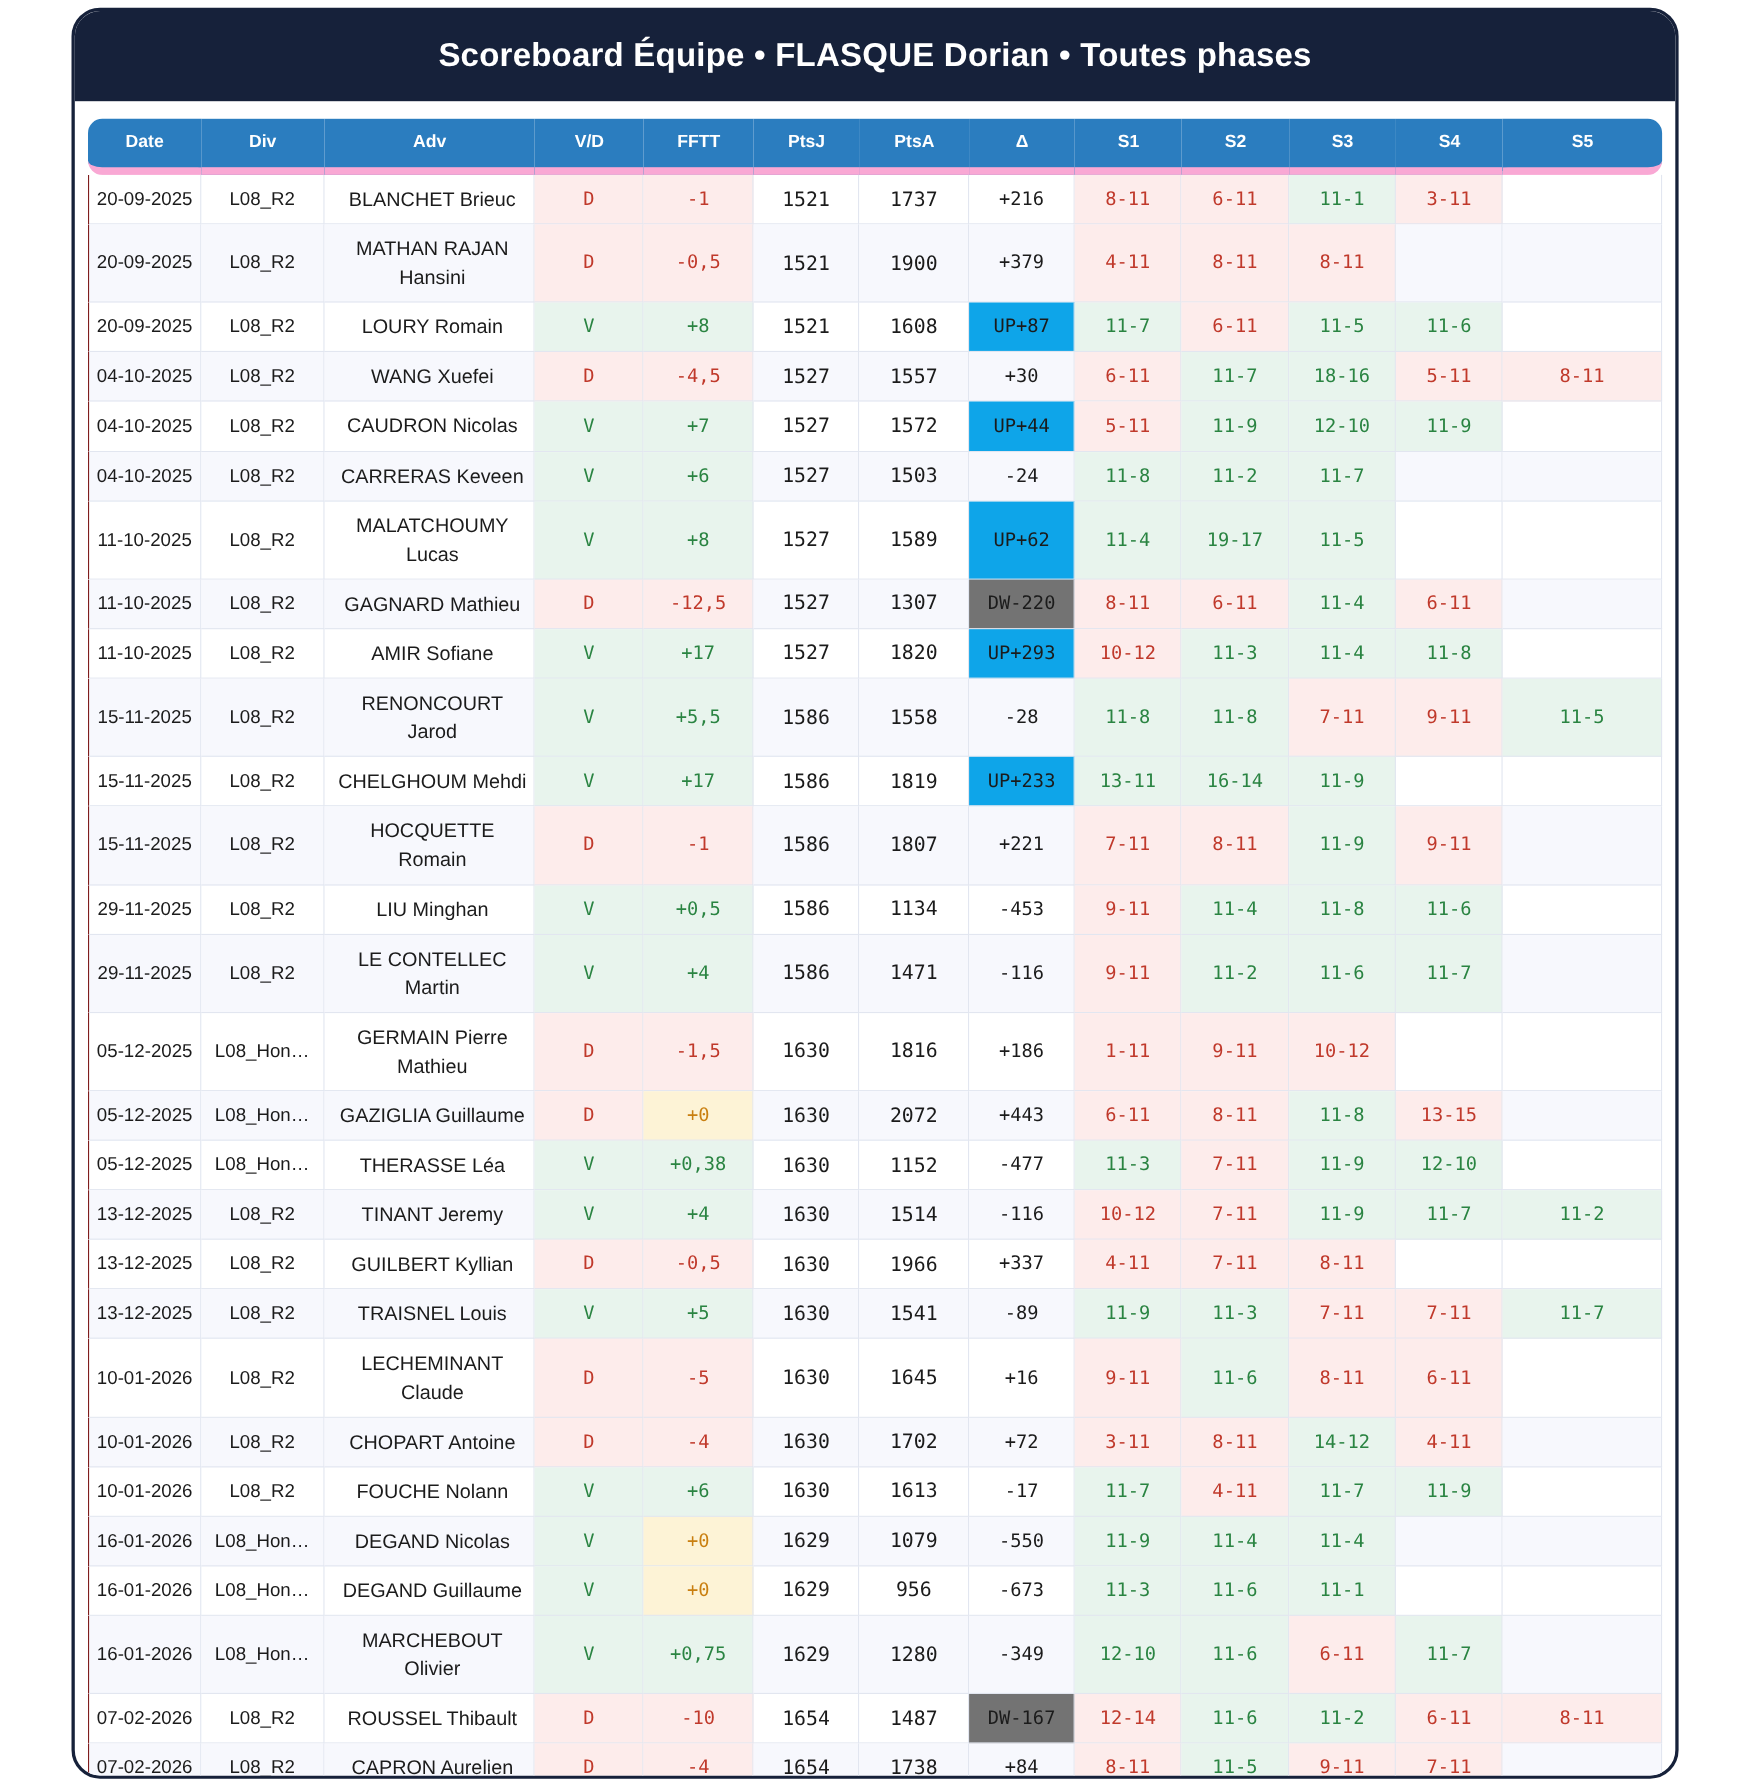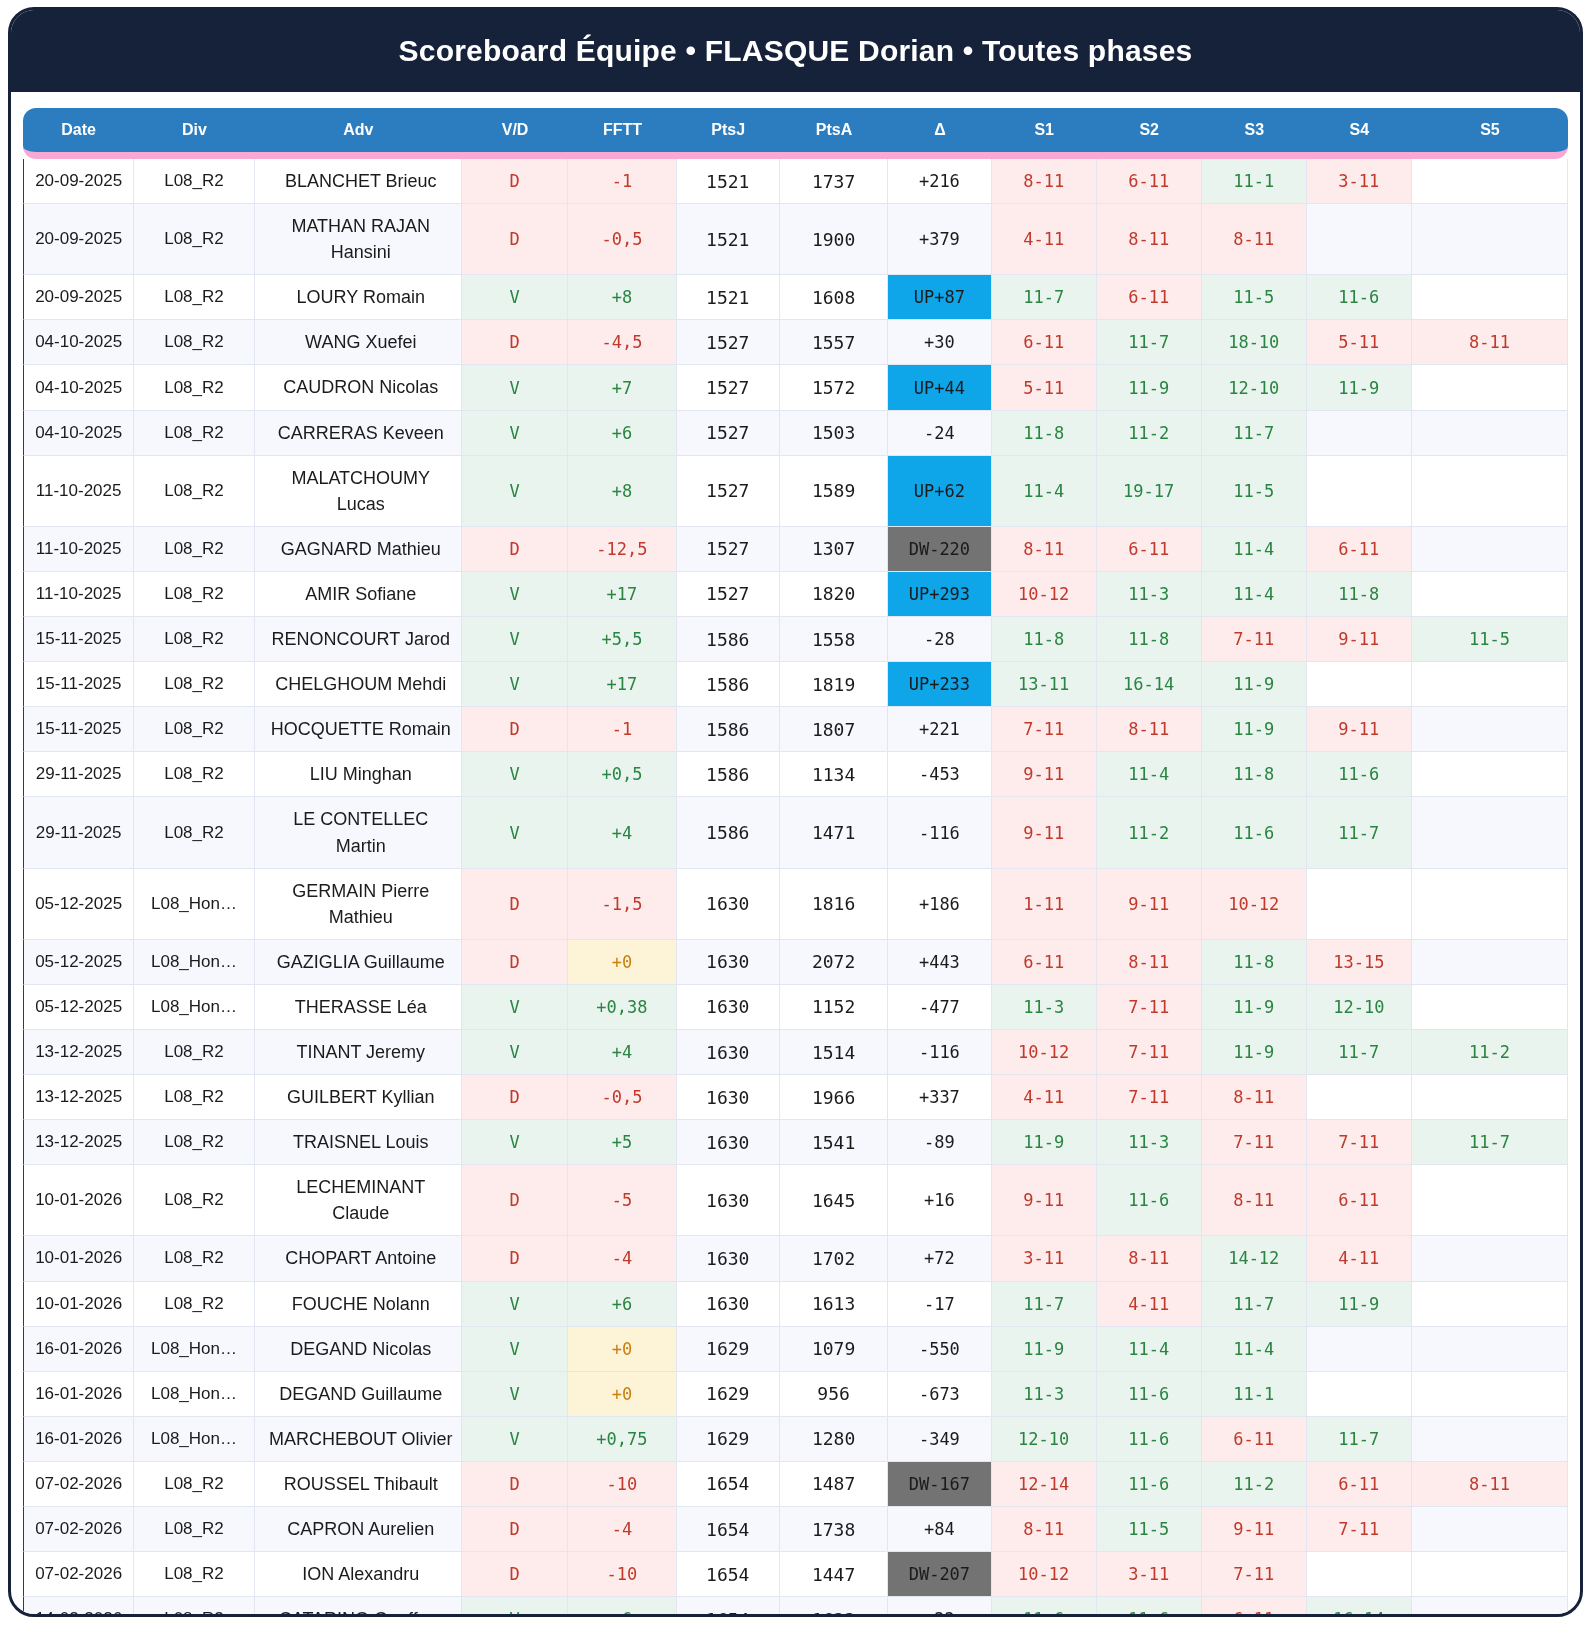--- a/index.html
+++ b/index.html
@@ -1,17 +1,17 @@
 <!DOCTYPE html>
 <html><head>
 <meta charset="utf-8">
 <style>
   html,body{margin:0;padding:0;background:#ffffff;font-family:"Liberation Sans",sans-serif;}
   .card{
-    width:1575px;height:1610px;margin:7px auto;box-sizing:border-box;
+    width:1461px;height:1610px;margin:7px auto;box-sizing:border-box;
     border:3px solid #16213a;border-radius:26px;overflow:hidden;background:#ffffff;
   }
   .card-header{
     background:#16213a;height:82px;display:flex;align-items:center;justify-content:center;
   }
   .card-title{color:#ffffff;font-size:30px;font-weight:bold;letter-spacing:.2px;}
   .content{padding:16px 12px 0 12px;}
   table{width:100%;border-collapse:separate;border-spacing:0;table-layout:fixed;}
   thead th{
     background:#2b7dbf;color:#ffffff;font-size:16px;font-weight:bold;
@@ -129,21 +129,21 @@
             <td>04-10-2025</td>
             <td>L08_R2</td>
             <td class="adv">WANG Xuefei</td>
             <td class="mono loss-bg loss-text">D</td>
             <td class="mono loss-bg loss-text">-4,5</td>
             <td class="mono pts">1527</td>
             <td class="mono pts">1557</td>
             <td class="mono">+30</td>
             <td class="mono loss-bg loss-text">6-11</td>
             <td class="mono win-bg win-text">11-7</td>
-            <td class="mono win-bg win-text">18-10</td>
+            <td class="mono win-bg win-text">18-16</td>
             <td class="mono loss-bg loss-text">5-11</td>
             <td class="mono loss-bg loss-text">8-11</td>
           </tr>
           <tr>
             <td>04-10-2025</td>
             <td>L08_R2</td>
             <td class="adv">CAUDRON Nicolas</td>
             <td class="mono win-bg win-text">V</td>
             <td class="mono win-bg win-text">+7</td>
             <td class="mono pts">1527</td>

